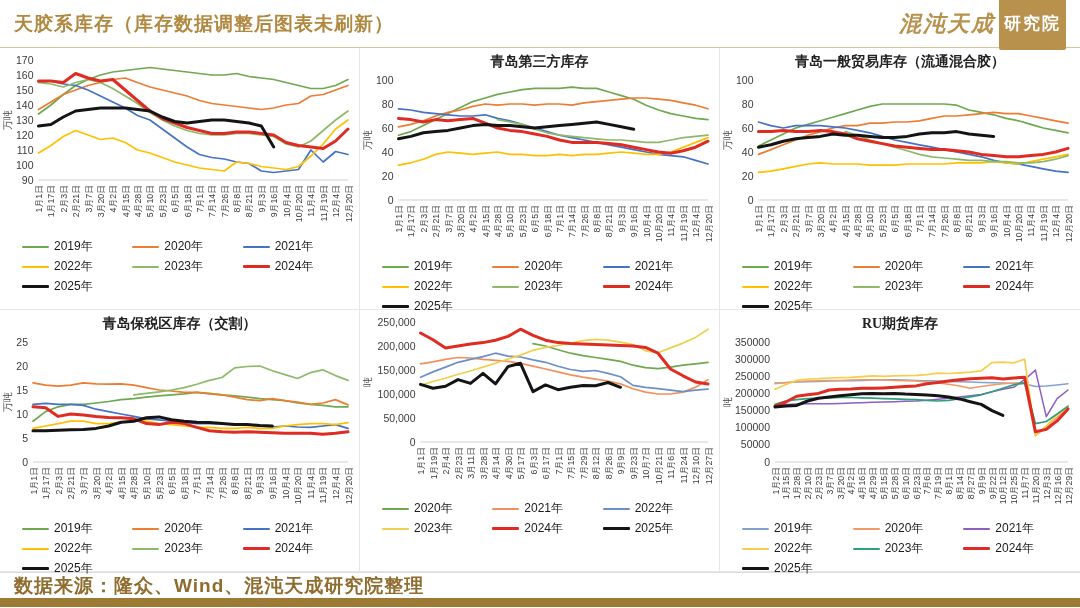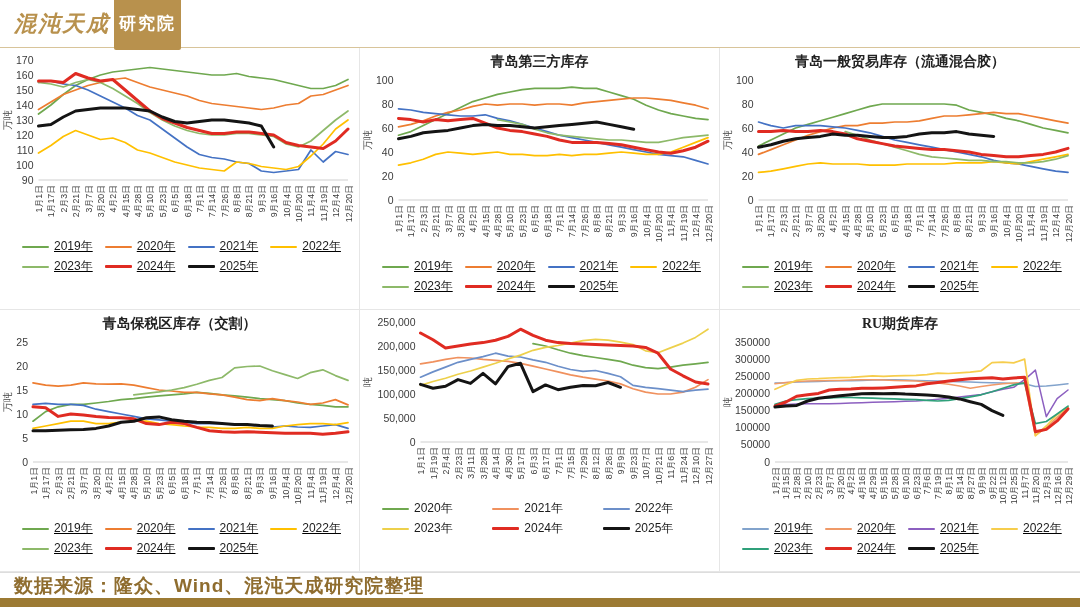--- a/index.html
+++ b/index.html
@@ -17,34 +17,35 @@
                 font-family:"Liberation Serif","DejaVu Serif",serif; }
   
   .grid { display:grid; grid-template-columns:repeat(3,360px); grid-template-rows:repeat(2,262px); }
   .cell { border-right:1px solid #e6e6e6; border-bottom:1px solid #e6e6e6; padding-top:4px; }
   .cell:nth-child(3n) { border-right:none; }
   .chart-title { text-align:center; font-size:14px; font-weight:bold; color:#222;
                  height:20px; line-height:20px;
                  font-family:"Liberation Serif","DejaVu Serif",serif; }
   svg.plot { display:block; margin:0 auto; }
   .legend { padding:0 10px 0 22px; display:grid; column-gap:4px; row-gap:3px; margin-top:-2px; }
-  .legend.cols4 { grid-template-columns:repeat(4,1fr);text-decoration:underline; }
+  .legend.cols4 { grid-template-columns:repeat(3,1fr); }
   .legend.cols3 { grid-template-columns:repeat(3,1fr); }
   .legend-item { display:flex; align-items:center; gap:5px; min-width:0; }
   .legend-swatch { width:27px; flex:0 0 27px; border-radius:1px; }
   .legend-label { font-size:12px; color:#1a1a1a; white-space:nowrap; }
   
   .footer { border-top:1px solid #dddddd; height:26px; display:flex; align-items:center; padding-left:14px; }
   .source-text { font-size:19px; font-weight:bold; color:#8f6d2f; letter-spacing:1px; }
   .bottom-bar { height:9px; background:#9c7a33; width:1080px; }
 </style>
 </head>
 <body>
 
 <div class="header">
+  <div class="page-title">天胶系库存（库存数据调整后图表未刷新）</div>
   <div class="logo">
     <span class="logo-script">混沌天成</span>
     <span class="logo-badge">研究院</span>
   </div>
 </div>
 
 <div class="grid">
   <div class="cell">
     <svg class="plot" width="356" height="188">
         <line x1="36.5" y1="128" x2="346" y2="128" stroke="#cfcfcf" stroke-width="1"></line>

